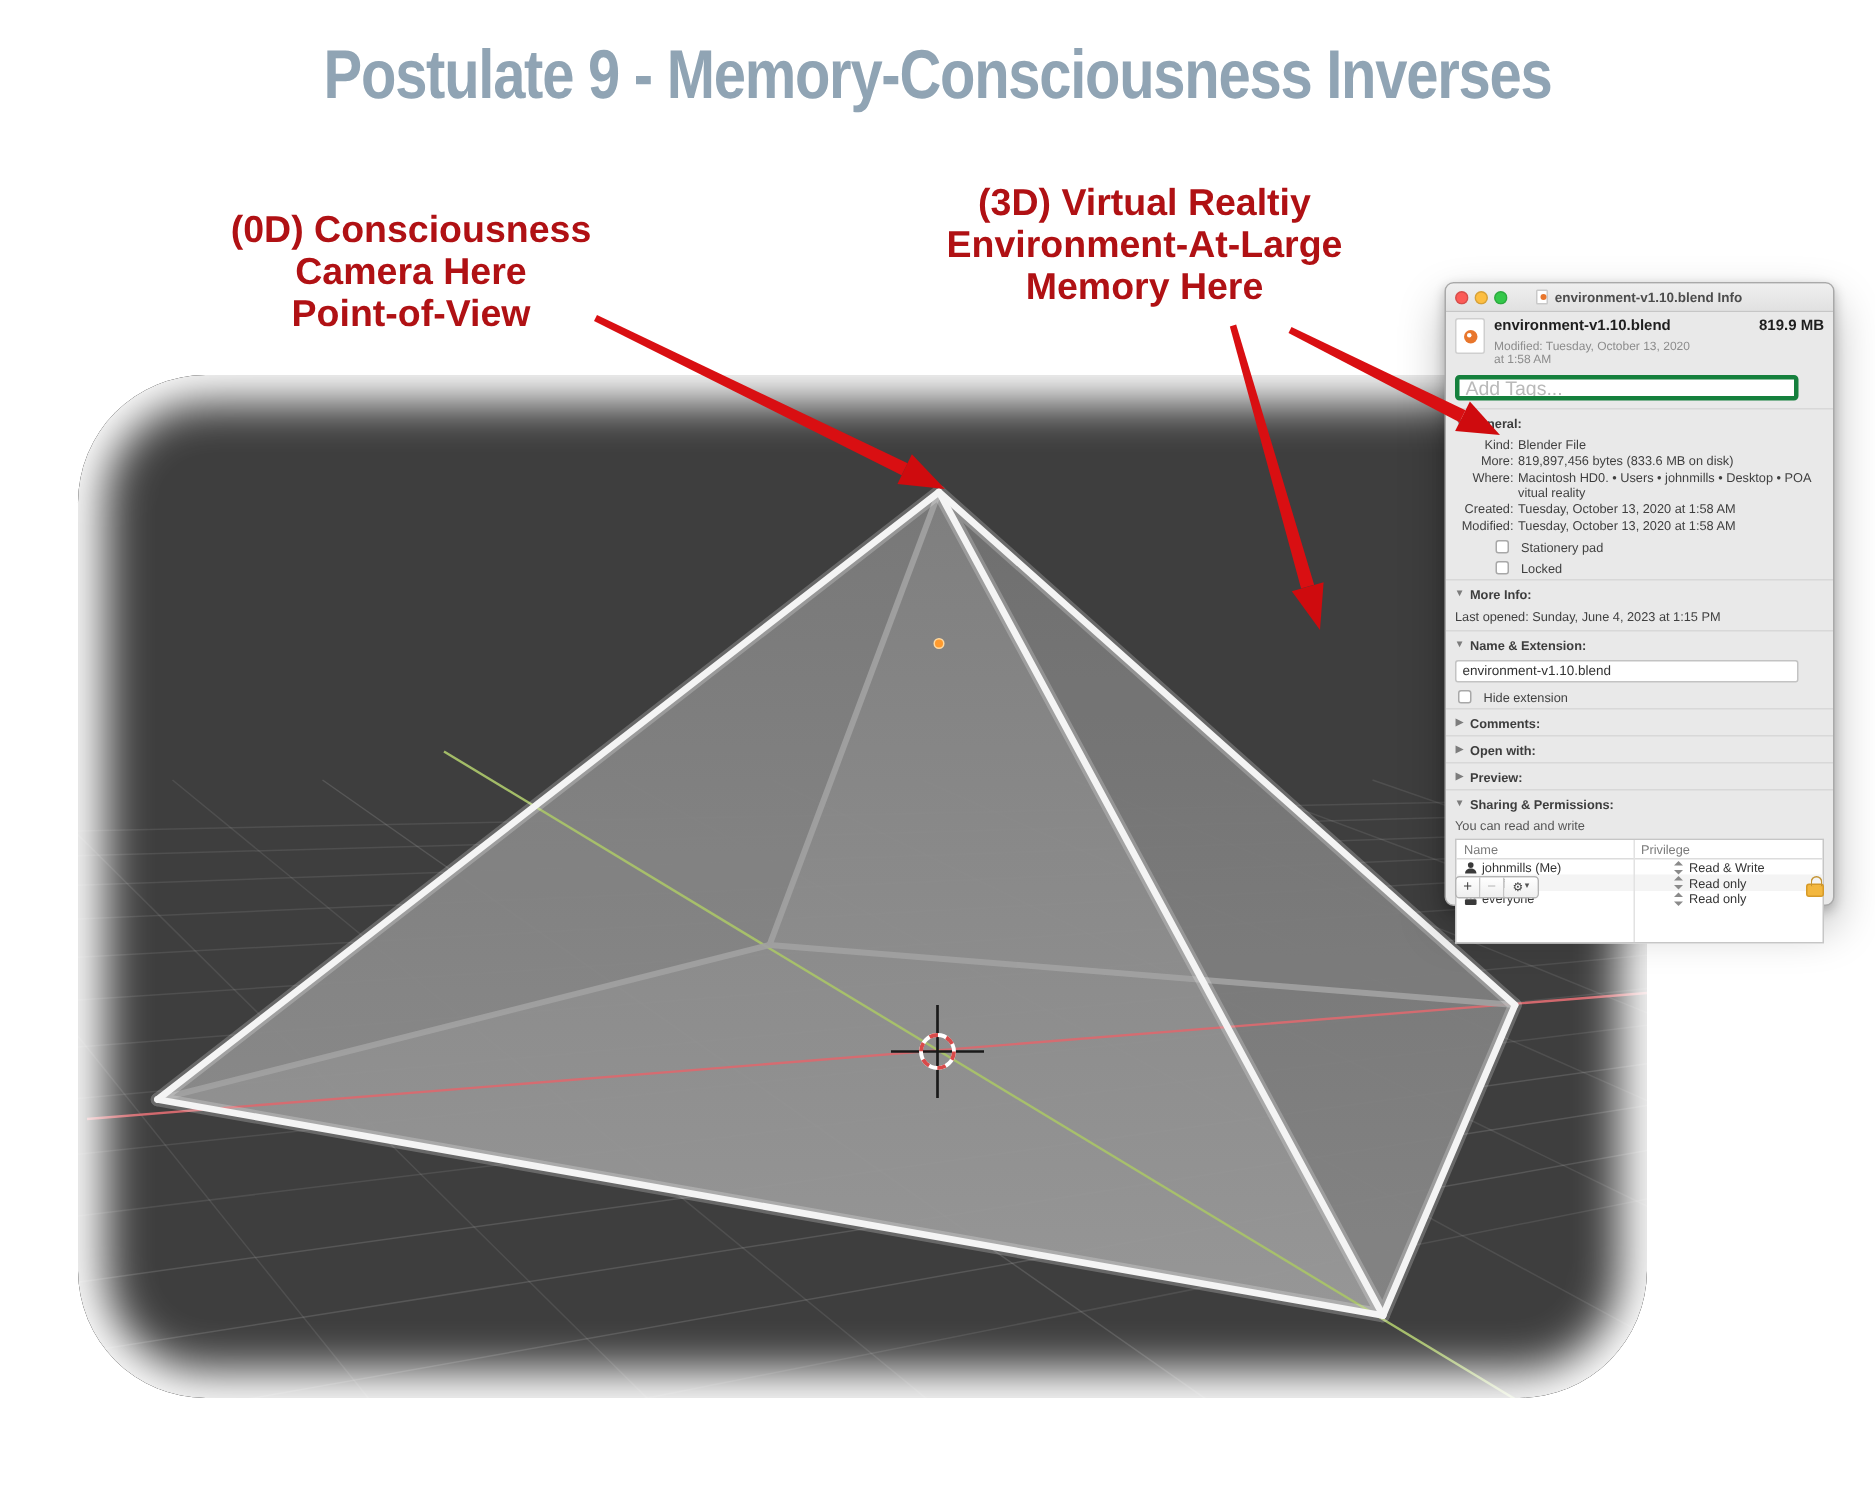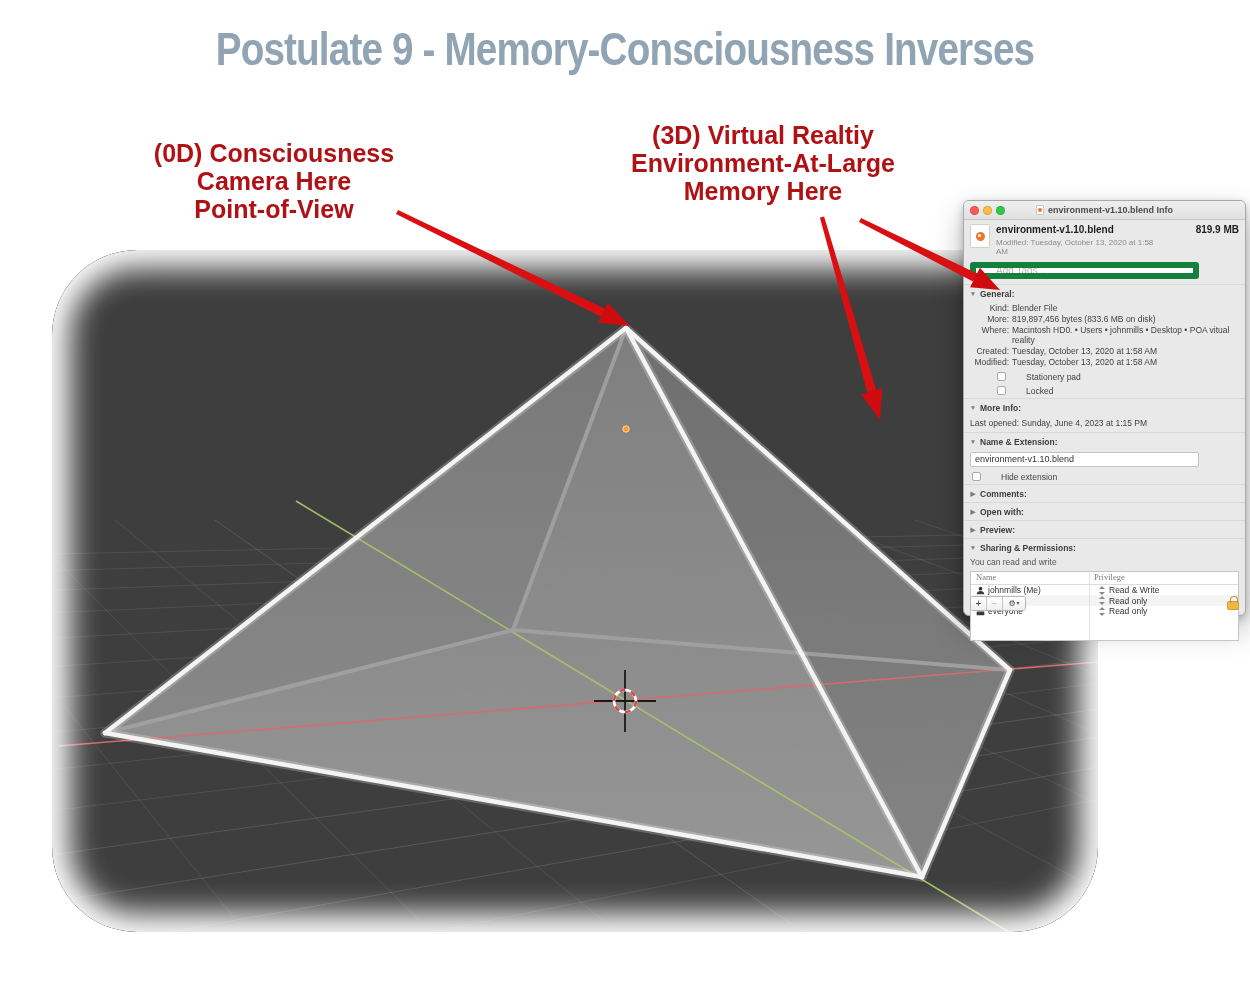--- a/index.html
+++ b/index.html
@@ -21,21 +21,21 @@
   .viewport { position:absolute; left:52px; top:250px; width:1046px; height:682px;
     border-radius:85px; overflow:hidden; background:#3e3e3e; z-index:1; }
   .viewport svg.scene { position:absolute; left:-52px; top:-250px; }
   .vp-feather { position:absolute; inset:0; border-radius:85px;
     box-shadow: inset 0 0 30px 18px #ffffff; pointer-events:none; }
 
   
   svg.arrows { position:absolute; left:0; top:0; z-index:5; pointer-events:none; }
 
   
-  .win { position:absolute; left:963px; top:200px; width:283px; height:416px;
+  .win { position:absolute; left:963px; top:188px; width:260px; height:416px;
     background:#e9e9e9; border:1px solid #a9a9a9; border-radius:6px;
     box-shadow:0 14px 30px rgba(0,0,0,.28), 0 3px 8px rgba(0,0,0,.22);
     font-size:8.5px; line-height:1.18; color:#3f3f3f; z-index:2; }
   .tb { height:19px; border-bottom:1px solid #c6c6c6; display:flex; align-items:center;
     padding:0 6px; background:linear-gradient(#efefef,#e1e1e1); border-radius:5px 5px 0 0; position:relative; }
   .lights { display:flex; gap:4px; z-index:1; }
   .light { width:9px; height:9px; border-radius:50%; border:0.5px solid rgba(0,0,0,.15); }
   .tb-title { position:absolute; left:0; right:0; display:flex; align-items:center; justify-content:center;
     gap:4px; font-size:9px; font-weight:700; color:#4c4c4c; }
   .mini-doc { width:8px; height:10px; background:#fff; border:1px solid #c9c9c9; border-radius:1px; position:relative; }
@@ -43,47 +43,47 @@
 
   .hdr { display:flex; padding:4px 6px 2px; gap:6px; align-items:flex-start; }
   .blend-ico { width:20px; height:24px; background:#fff; border:1px solid #cfcfcf; border-radius:2px; position:relative; flex:none; }
   .blend-ico::after { content:""; position:absolute; left:5px; top:7px; width:9px; height:9px; border-radius:50%; background:#e8762c; }
   .blend-ico::before { content:""; position:absolute; left:7px; top:9px; width:3px; height:3px; border-radius:50%; background:#fff; z-index:1; }
   .hdr-text { flex:1; }
   .fname { font-size:10px; font-weight:700; color:#1e1e1e; }
   .fmod  { font-size:8px; color:#8c8c8c; margin-top:2px; }
   .fsize { font-size:10px; font-weight:700; color:#1e1e1e; white-space:nowrap;padding-left:36px; }
 
-  .tags-input { display:block; width:229px; margin:3px 6px 5px; height:17px; border:6px solid #15803d;
-    border-radius:3px; background:#fff; padding:0 20px; font-size:10px; font-family:"Liberation Sans",sans-serif; color:#333; }
+  .tags-input { display:block; width:229px; margin:3px 6px 5px; height:17px; border:3px solid #15803d;
+    border-radius:3px; background:#fff; padding:0 4px; font-size:13px; font-family:"Liberation Sans",sans-serif; color:#333; }
   .tags-input::placeholder { color:#b9b9b9; }
 
   .sep { height:1px; background:#d8d8d8; }
   .sec-h { display:flex; align-items:center; gap:3px; padding:4px 5px 3px; font-weight:700; color:#3d3d3d; }
   .dis { width:8px; font-size:6.5px; color:#7c7c7c; text-align:center; flex:none; }
 
   .g-rows { padding:1px 4px 2px; }
   .g-row { display:flex; margin-bottom:1px; }
   .g-label { width:44px; text-align:right; padding-right:3px; flex:none; }
   .g-val { flex:1; }
 
-  .chk-row { display:flex; align-items:center; gap:20px; padding:2px 0 2px 33px; }
+  .chk-row { display:flex; align-items:center; gap:8px; padding:2px 0 2px 33px; }
   .chk { width:9px; height:9px; background:#fff; border:1px solid #a8a8a8; border-radius:2px; flex:none; }
 
   .line-row { padding:2px 6px 4px; }
   .ne-input { display:block; width:229px; margin:2px 6px 3px; height:15px; border:1px solid #c3c3c3;
     background:#fff; padding:0 4px; font-size:9px; font-family:"Liberation Sans",sans-serif; color:#333; border-radius:2px; }
 
   .share-note { padding:1px 6px 4px; color:#555; }
   .ptable { margin:0 6px 4px; background:#fff; border:1px solid #c6c6c6; height:70px; position:relative; font-size:8.5px; }
   .vdiv { position:absolute; top:0; bottom:0; left:118px; width:1px; background:#e2e2e2; }
-  .pt-head { display:flex; border-bottom:1px solid #dcdcdc; height:13px; color:#7a7a7a;font-family:Liberation Serif, serif; }
+  .pt-head { display:flex; border-bottom:1px solid #dcdcdc; height:13px; align-items:center; color:#7a7a7a; }
   .pt-c1 { width:118px; padding-left:5px; }
   .pt-c2 { flex:1; padding-left:5px; }
-  .pt-row { display:flex; height:10.5px; align-items:center; color:#333; }
+  .pt-row { display:flex; height:10.5px; align-items:center; color:#333;gap:17px; }
   .pt-row.alt { background:#f4f4f4; }
   .pt-name { width:118px; padding-left:5px; display:flex; align-items:center; gap:3px; }
   .pt-priv { flex:1; padding-left:10px; display:flex; align-items:center; gap:3px; }
   .ud { position:relative; width:7px; height:9px; display:inline-block; flex:none; }
   .ud::before { content:""; position:absolute; left:0; top:0; border-left:3.5px solid transparent; border-right:3.5px solid transparent; border-bottom:3.5px solid #8a8a8a; }
   .ud::after  { content:""; position:absolute; left:0; bottom:0; border-left:3.5px solid transparent; border-right:3.5px solid transparent; border-top:3.5px solid #8a8a8a; }
   .p-ico { flex:none; }
 
   .w-footer { position:absolute; left:6px; right:6px; bottom:4px; display:flex; align-items:center; }
   .seg { display:flex; border:1px solid #b5b5b5; border-radius:3px; overflow:hidden; }

